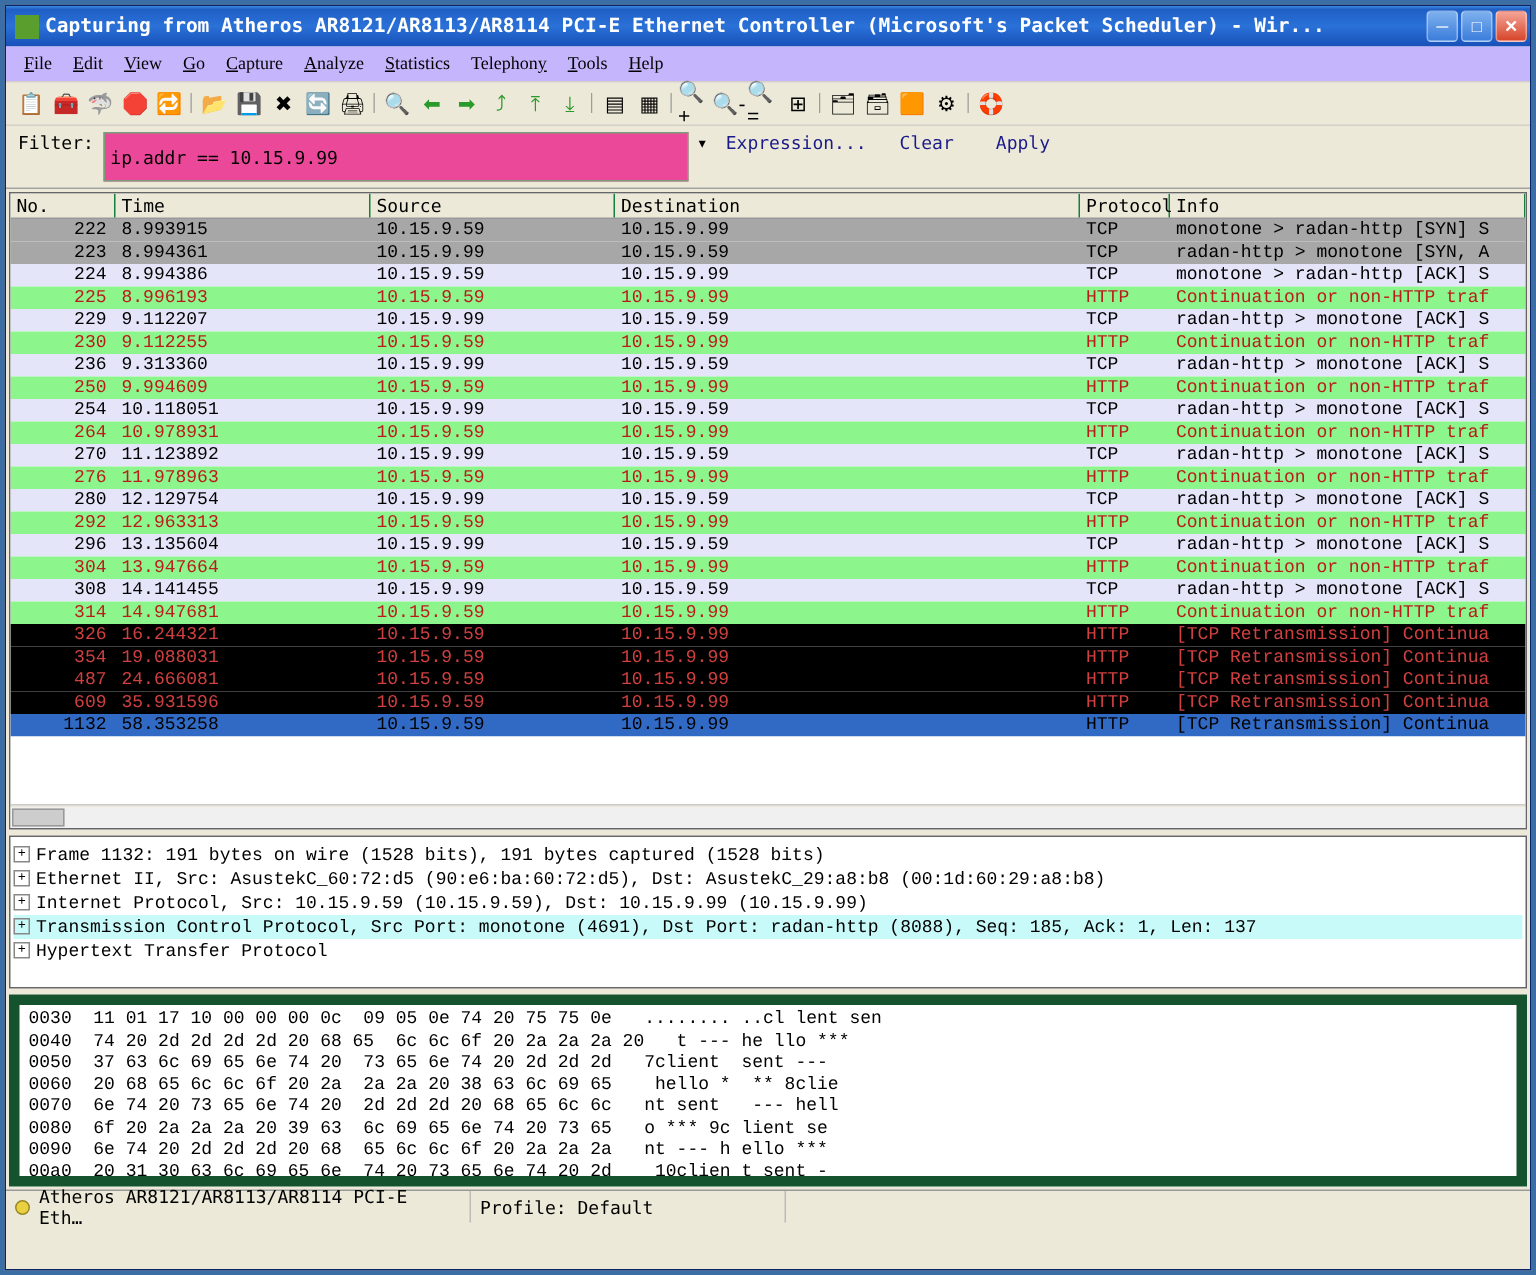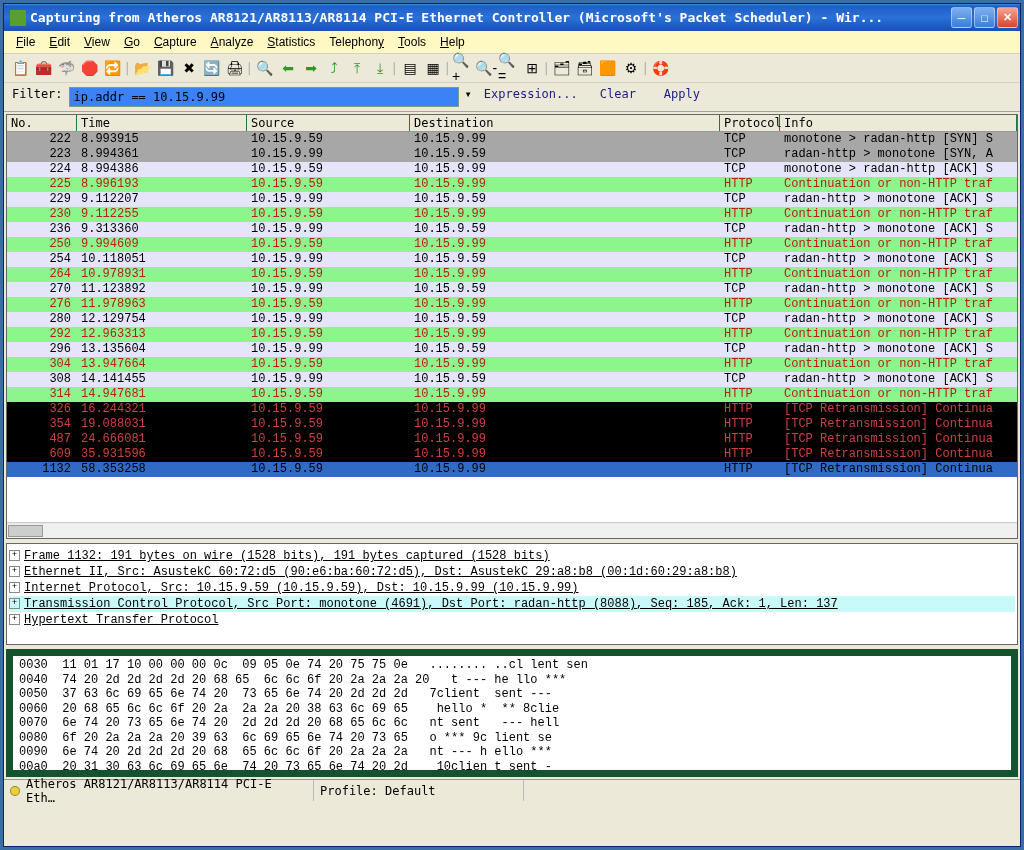--- a/index.html
+++ b/index.html
@@ -5,47 +5,47 @@
 * { box-sizing: border-box; }
 body { margin: 0; font-family: "Tahoma", sans-serif; font-size: 11px; background: #3b6ea5; padding: 3px; }
 .window { background: #ece9d8; border: 1px solid #0a246a; display: flex; flex-direction: column; height: 844px; width: 1018px; }
 .titlebar { background: linear-gradient(to bottom, #3c8cde 0%, #1f5fc5 8%, #2a71d8 50%, #1750b8 100%); color: white; height: 27px; display: flex; align-items: center; padding: 0 2px 0 6px; font-family: "Tahoma", sans-serif; font-weight: bold; font-size: 13px; }
 .titlebar-icon { width: 16px; height: 16px; background: #5a9e2e; margin-right: 4px; flex-shrink: 0; display:inline-block; }
 .titlebar-text { flex: 1; white-space: nowrap; overflow: hidden; font-family: "SimSun", monospace; font-weight: bold; letter-spacing: 0; }
 .titlebar-btns { display: flex; gap: 2px; }
 .tb-btn { width: 21px; height: 21px; font-size: 11px; border-radius: 3px; display:flex; align-items:center; justify-content:center; color: white; }
 .tb-min, .tb-max { background: linear-gradient(#7eb0ee, #3b7ddb); border: 1px solid #fff6; }
 .tb-close { background: linear-gradient(#f5a496, #d6452a); border: 1px solid #fff6; }
-.menubar { background: #fef9c3; padding: 2px 6px; display: flex; gap: 2px; font-family: Liberation Sans, sans-serif; font-size: 12px; border-bottom: 1px solid #d4d0c8; }
+.menubar { background: #c4b5fd; padding: 2px 6px; display: flex; gap: 2px; font-family: Liberation Serif, serif; font-size: 12px; border-bottom: 1px solid #d4d0c8; }
 .menubar span { padding: 2px 6px; cursor: default; }
 .menubar u { text-decoration: underline; }
 .toolbar { background: #ece9d8; padding: 3px 6px; display: flex; gap: 1px; align-items: center; border-bottom: 1px solid #d4d0c8; }
 .tbicon { width: 22px; height: 22px; display: flex; align-items: center; justify-content: center; font-size: 14px; }
 .tbsep { width: 6px; height: 22px; display:flex; align-items:center; justify-content:center; color:#999; }
 .filterbar { background: #ece9d8; padding: 4px 8px; display:flex; align-items:flex-start; gap: 6px; border-bottom: 1px solid #a3a3a3; font-family: "SimSun", monospace; font-size: 12px; }
-.filter-input { flex: 0 0 390px; background: #3b82f6; border: 1px solid #7a9e7a; padding: 2px 4px; font-family: "SimSun", monospace; font-size: 12px; height: 20px; }
+.filter-input { flex: 0 0 390px; background: #ec4899; border: 1px solid #7a9e7a; padding: 2px 4px; font-family: "SimSun", monospace; font-size: 12px; height: 33px; }
 .filter-label { }
 .filter-link { color: #1a1a8a; margin-left: 6px; }
 .packets { flex: 0 0 auto; overflow: hidden; background: white; border: 1px solid #666; margin: 2px; display:flex; flex-direction:column; }
 .pkt-header, .pkt-row { display: grid; grid-template-columns: 70px 170px 163px 310px 60px auto; font-family: "SimSun", "Courier New", monospace; font-size: 12px; height: 15px; line-height: 15px; white-space: nowrap; overflow:hidden; }
 .pkt-header { background: #ece9d8; border-bottom: 1px solid #999; font-family: "SimSun", monospace; height:17px; line-height:17px;}
 .pkt-header > div { border-right: 1px solid #15803d; padding-left: 4px; }
 .pkt-row > div { padding-left: 4px; overflow:hidden; }
 .pkt-row .c-no { text-align: right; padding-right: 6px; }
 .row-gray { background: #a7a7a7; color: #000; }
 .row-lav { background: #e5e5fa; color: #000; }
 .row-green { background: #8cf58c; color: #b91c1c; }
 .row-black { background: #000000; color: #d04040; }
 .row-selected { background: #316ac5; color: #000000; }
 .scroll-blank { flex:1; background:white; }
 .hsbar { height: 16px; background: #ece9d8; border-top:1px solid #ccc; display:flex; align-items:center; }
 .hsbar .track { flex:1; background:#f0f0f0; height:14px; position:relative; }
 .hsbar .thumb { position:absolute; left:1px; top:1px; width:35px; height:12px; background:#cdcdcd; border:1px solid #999; }
 .tree-pane { background: white; border: 1px solid #666; margin: 2px; padding: 4px 2px; font-family: "SimSun", "Courier New", monospace; font-size: 12px; line-height: 16px; overflow:hidden; height: 102px; }
-.tree-row { white-space: nowrap; text-decoration: underline; }
+.tree-row { white-space: nowrap; }
 .tree-row .exp { display:inline-block; width:11px; height:11px; border:1px solid #888; text-align:center; line-height:9px; font-size:9px; margin-right:4px; vertical-align:middle; }
 .tree-hl { background: #c8fafa; }
 .hex-pane { background: white; border: 7px solid #14532d; margin: 2px; padding: 2px 6px; font-family: "SimSun", "Courier New", monospace; font-size: 12px; line-height: 14.5px; overflow:hidden; height: 128px; white-space: pre; }
 .statusbar { background: #ece9d8; border-top: 1px solid #999; height: 22px; display:flex; font-family: "SimSun", monospace; font-size:12px; align-items:center; }
 .statusbar > div { padding: 0 6px; border-right:1px solid #bbb; height:100%; display:flex; align-items:center; }
 .status-led { width:10px; height:10px; border-radius:50%; background: #e8d040; margin-right:6px; border:1px solid #998820; }
 .pkts-wrap { height: 425px; display:flex; flex-direction:column; }
 </style>
 </head>
 <body>

